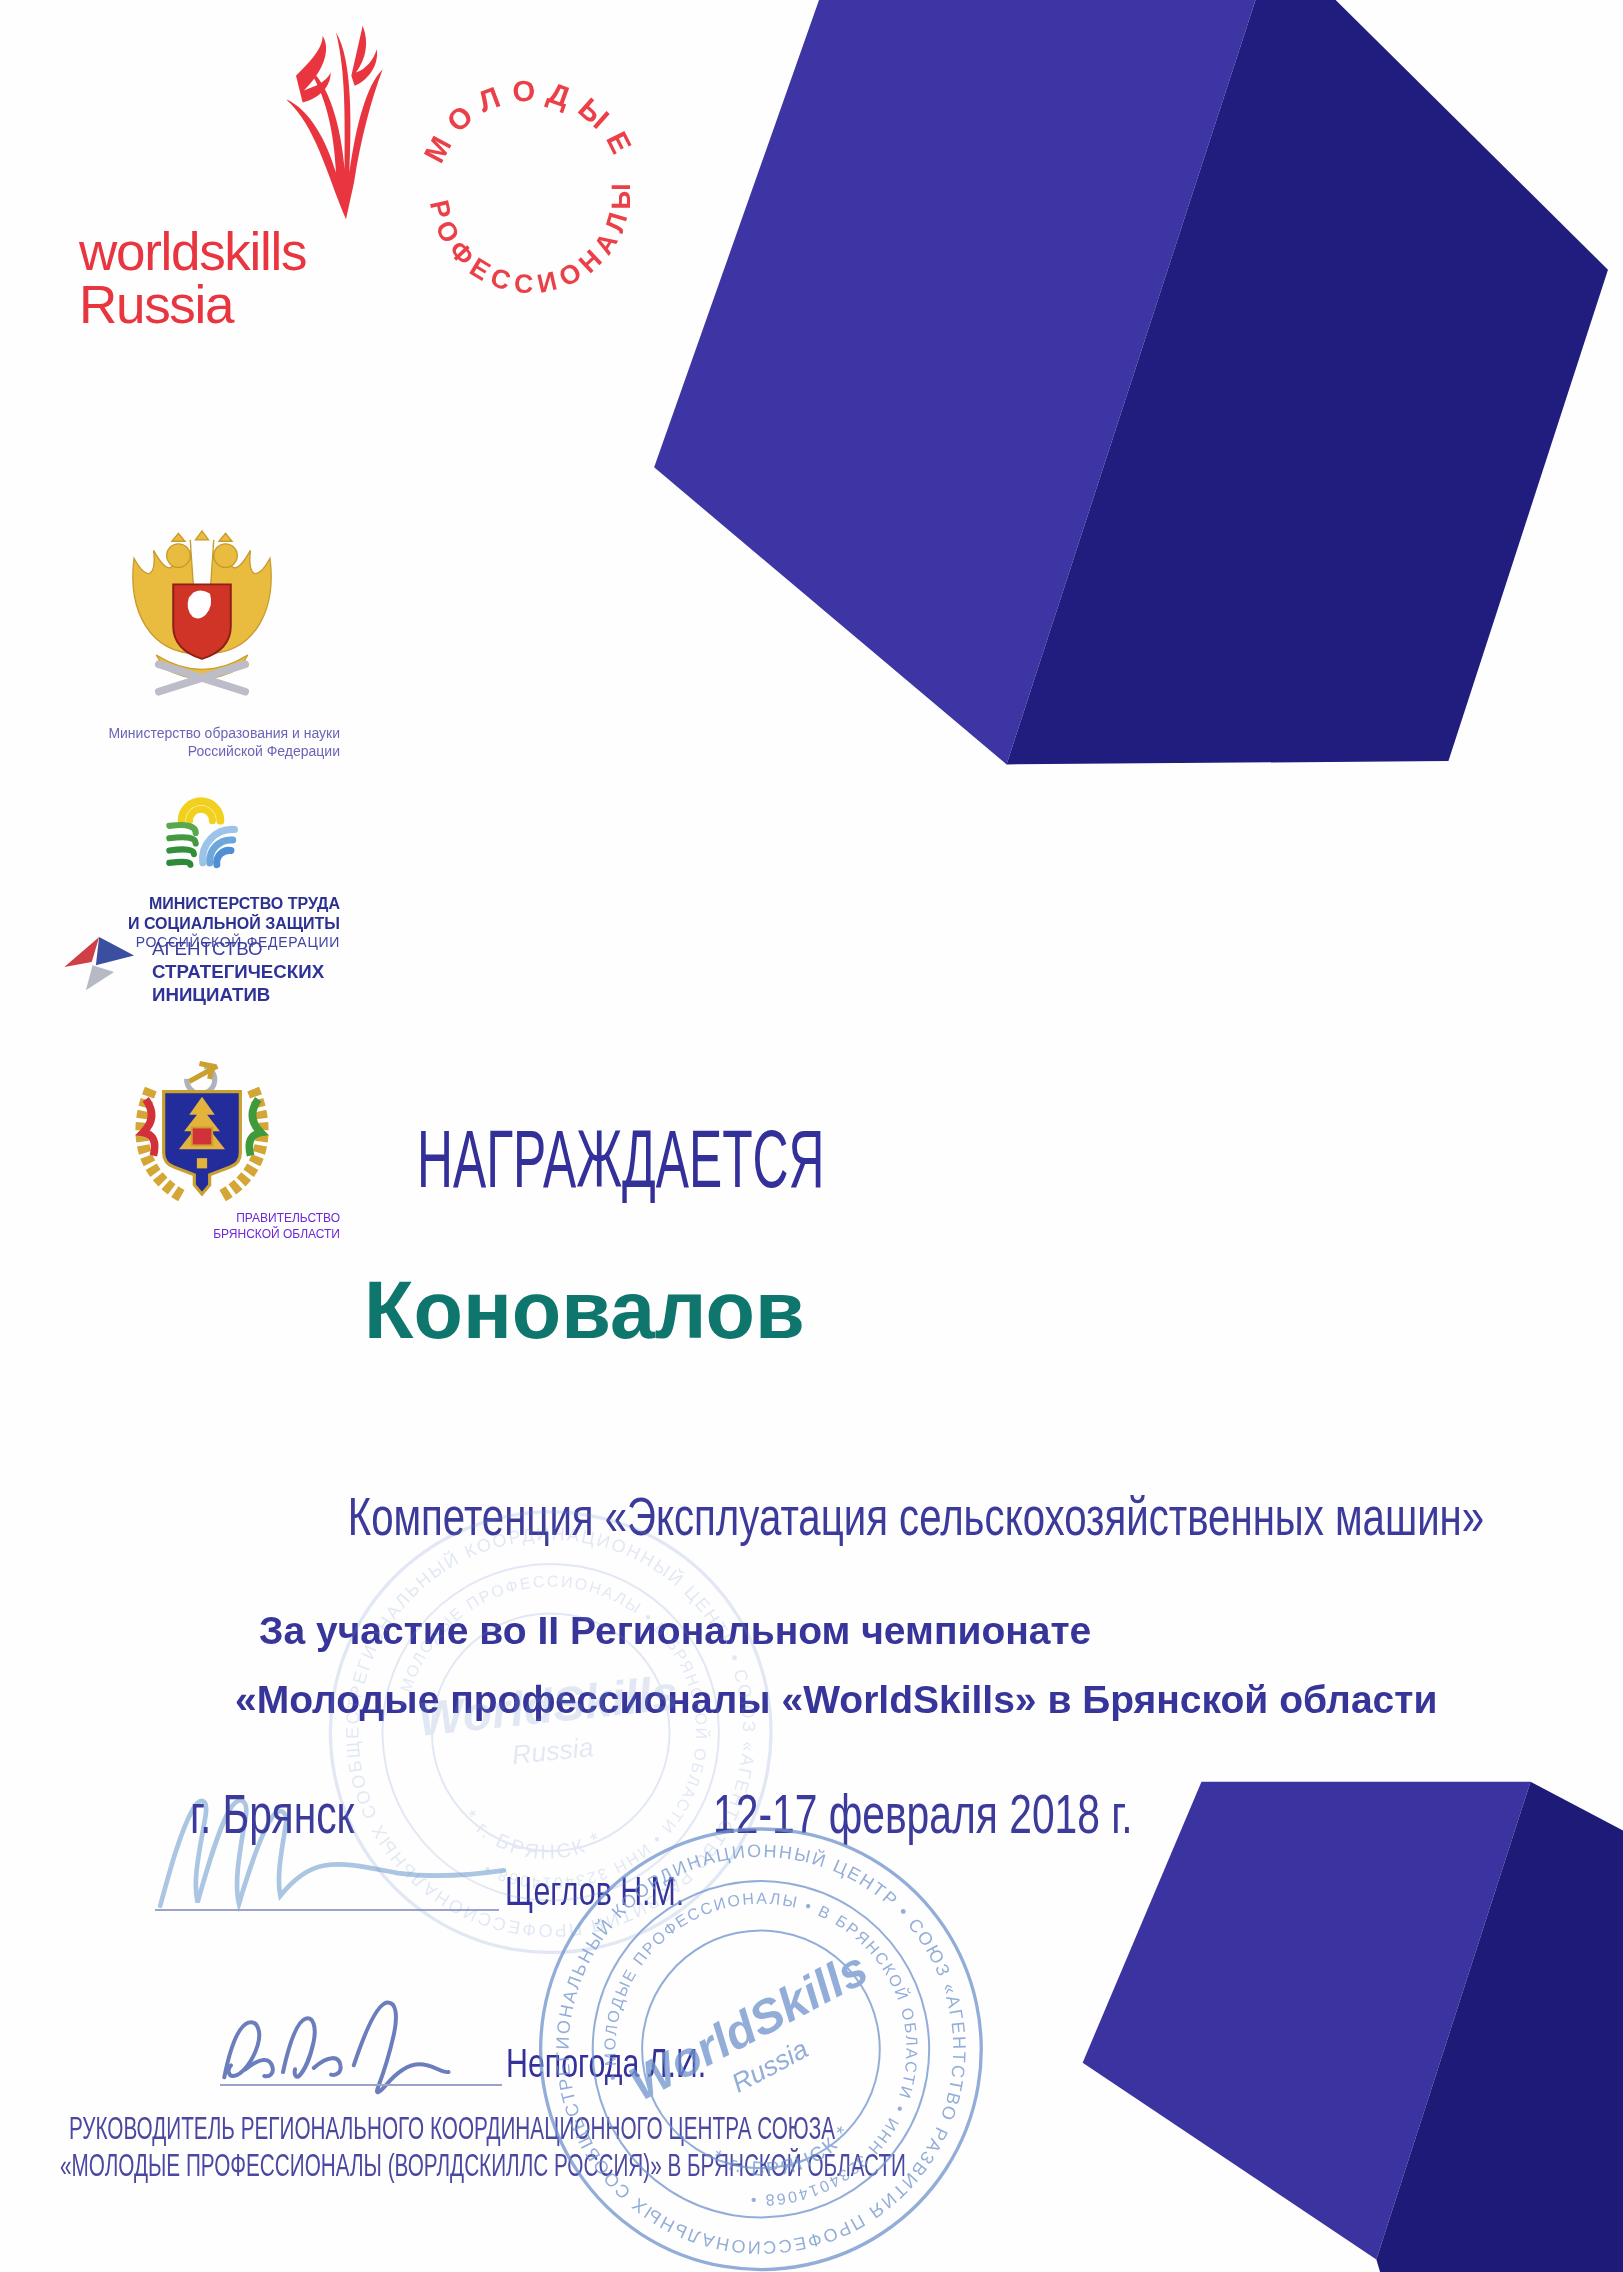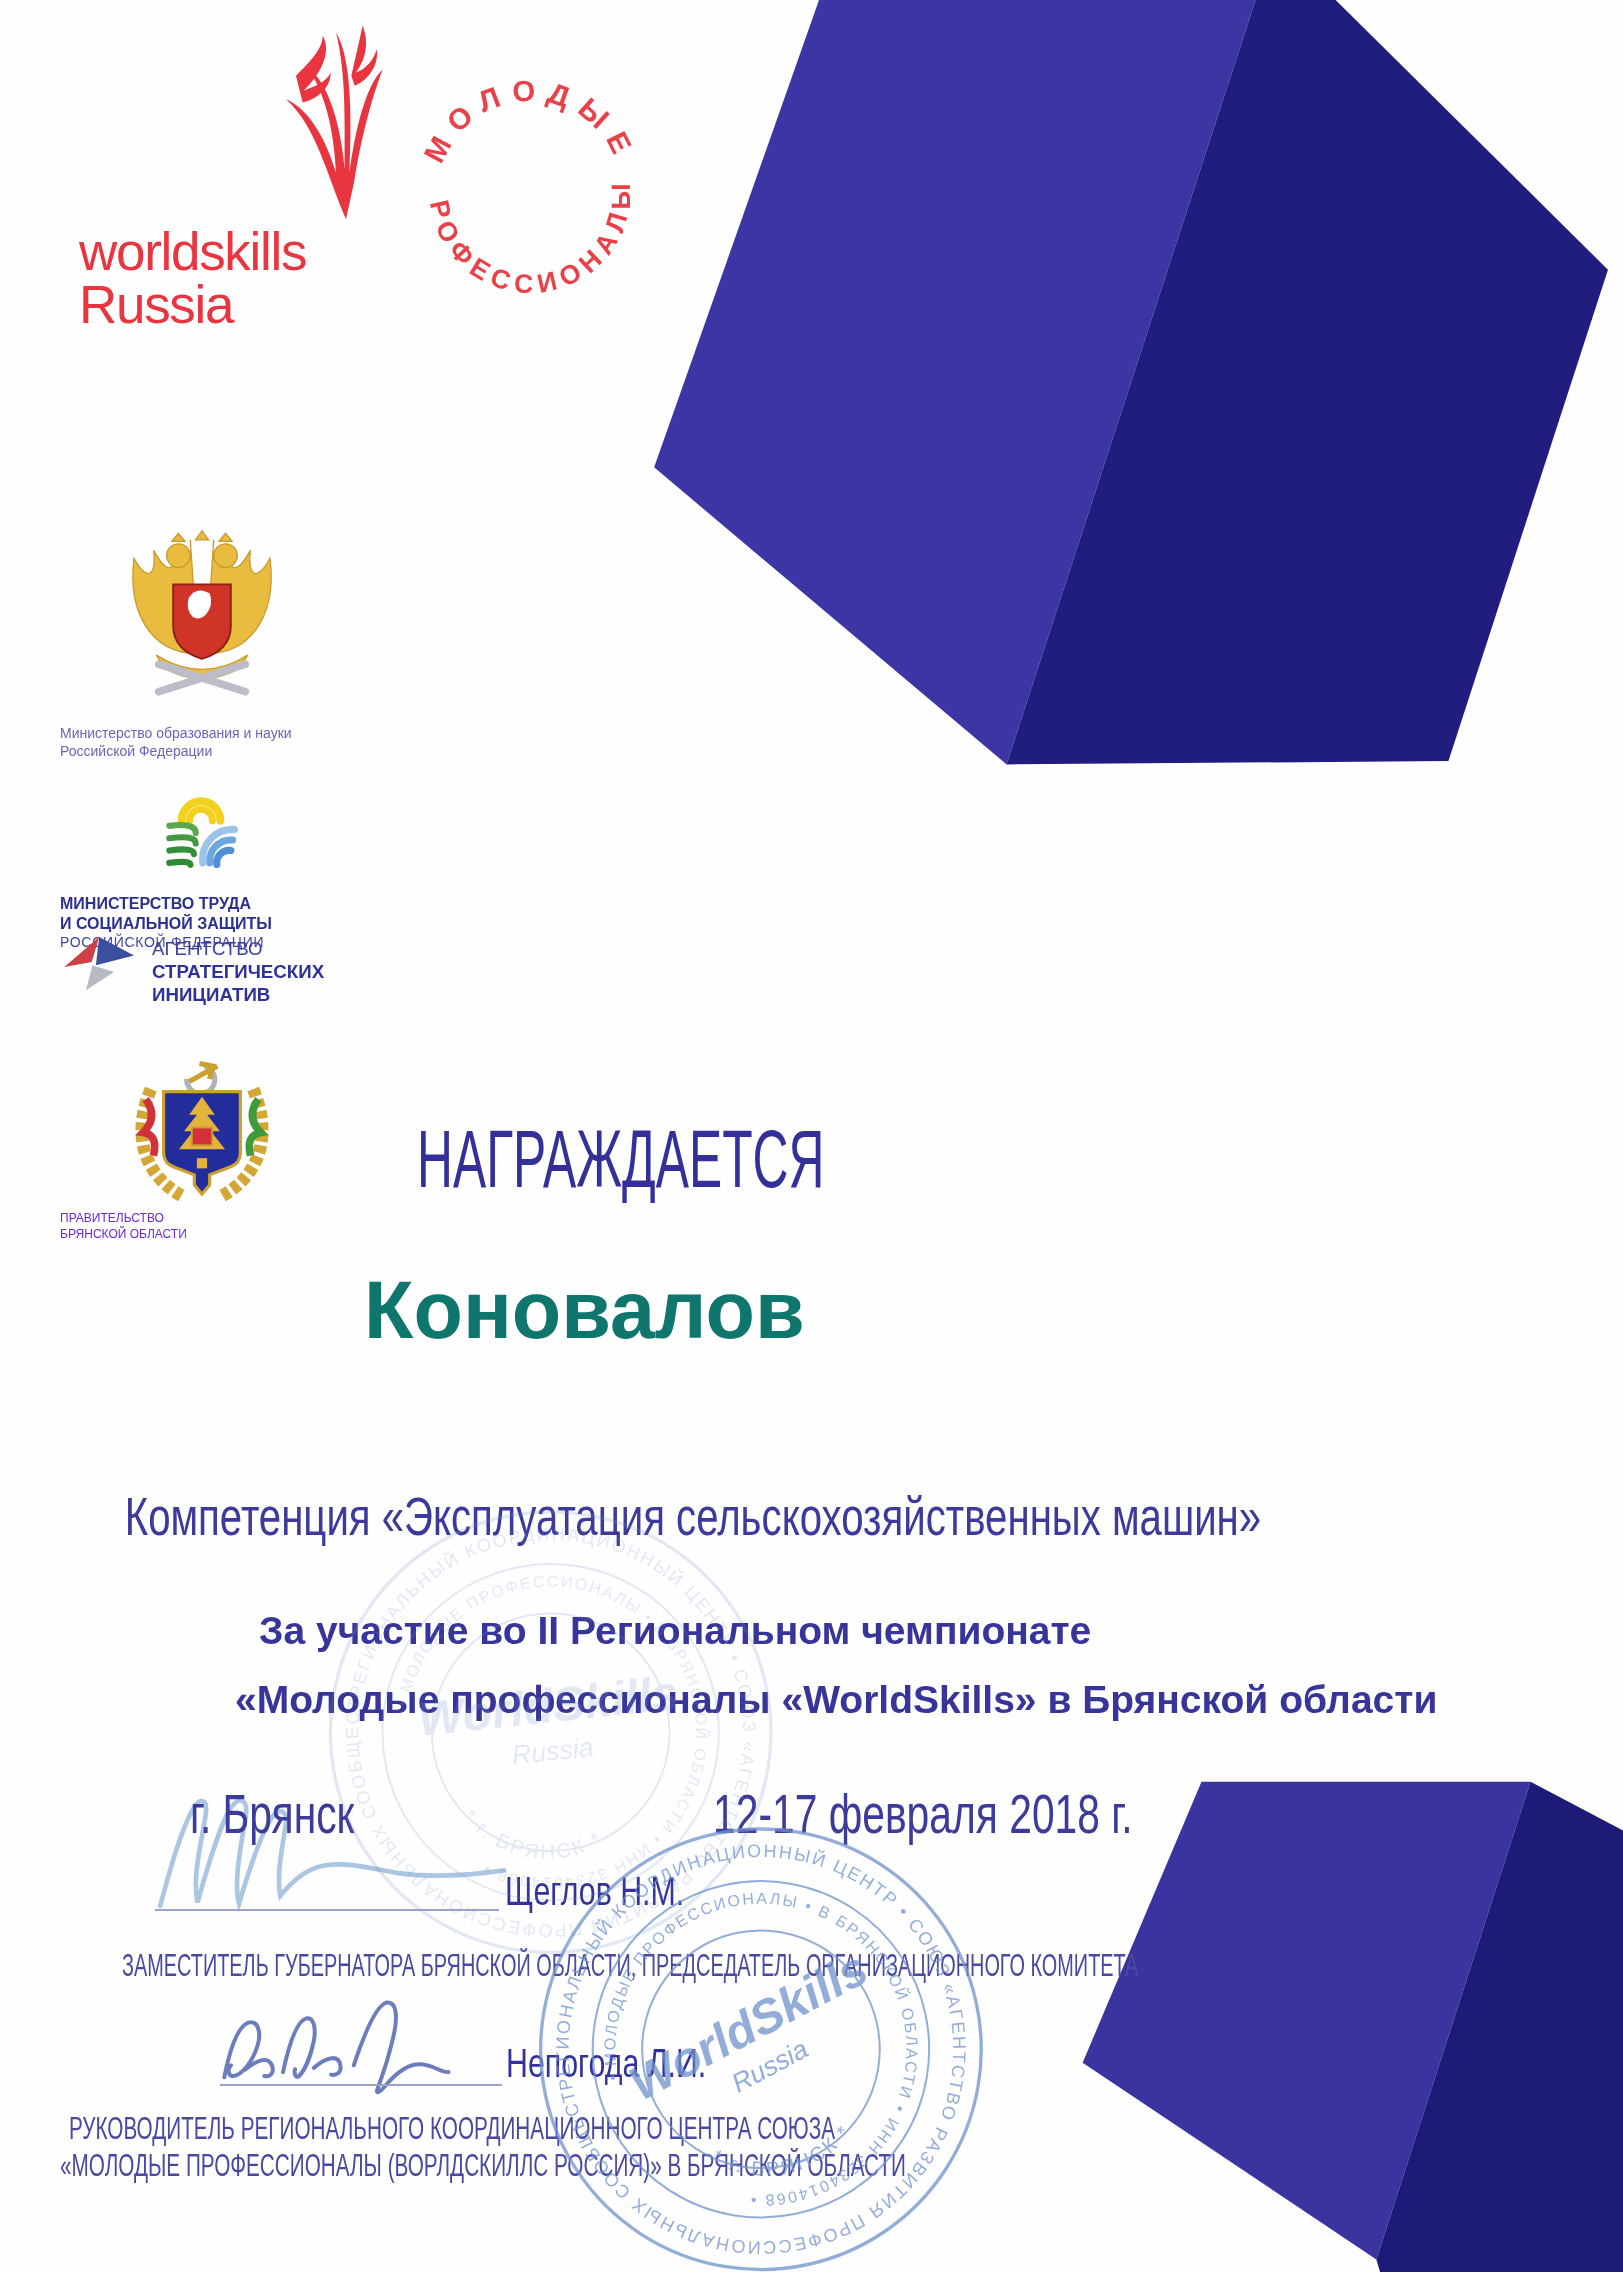--- a/index.html
+++ b/index.html
@@ -1,21 +1,21 @@
 <!DOCTYPE html>
 <html style="font-size:10.7px"><head>
 <meta charset="utf-8">
 <style>
   html,body{margin:0;padding:0;background:#ffffff;}
   .page{position:relative;width:1624px;height:2273px;background:#fffefe;overflow:hidden;
         font-family:"Liberation Sans", sans-serif;}
   .abs{position:absolute;}
   .nowrap{white-space:nowrap;}
   .cond{display:inline-block;transform-origin:left top;white-space:nowrap;line-height:1;}
-  .ctr{position:absolute;text-align:left;}
+  .ctr{position:absolute;text-align:right;}
   .ctr .cond{transform-origin:center top;}
   
   .ws-word{color:#e8353f;font-size:53px;line-height:0.96;letter-spacing:-1.3px;}
   .ws-bold{font-weight:normal;}
   
   .cap-edu{color:#6a64b8;font-size:14px;line-height:1.32;}
   .cap-lab{color:#2c3191;font-size:16px;font-weight:bold;line-height:1.25;}
   .cap-lab3{color:#3f44a0;font-size:14px;font-weight:normal;letter-spacing:0.7px;}
   .cap-asi1{color:#3b3e9e;font-size:18.7px;}
   .cap-asi2{color:#2f3298;font-size:18.7px;font-weight:bold;}
@@ -167,23 +167,20 @@
       <path d="M 368 3100 C 390 3082 404 3082 408 3096 C 411 3106 404 3112 396 3110"></path>
       <path d="M 424 3104 C 434 3058 446 3028 458 3024 C 470 3021 474 3038 470 3058 C 465 3082 456 3102 448 3110 C 444 3114 440 3108 442 3100"></path>
       <path d="M 470 3098 C 492 3078 508 3080 510 3094 C 512 3104 504 3110 496 3108"></path>
       <path d="M 530 3094 C 548 3040 566 3002 580 3000 C 594 2999 596 3020 590 3048 C 582 3084 572 3112 566 3128 C 562 3138 568 3136 578 3124 C 598 3100 620 3088 640 3094 C 656 3098 664 3106 672 3104"></path>
     </g>
   </svg>
 
   <div class="rule" style="left:155px;top:1909px;width:344px;z-index:4"></div>
   <div class="abs" style="left:505px;top:1871px;z-index:4">
     <span class="cond t-sig" style="transform:scale(0.82,1.1)">Щеглов Н.М.</span>
-  </div>
-  <div class="abs" style="left:122px;top:1951px;z-index:4">
-    <span class="cond t-small" style="transform:scale(0.71,1.1)">ЗАМЕСТИТЕЛЬ ГУБЕРНАТОРА БРЯНСКОЙ ОБЛАСТИ, ПРЕДСЕДАТЕЛЬ ОРГАНИЗАЦИОННОГО КОМИТЕТА</span>
   </div>
 
   <div class="rule" style="left:220px;top:2084px;width:282px;z-index:4"></div>
   <div class="abs" style="left:506px;top:2043px;z-index:4">
     <span class="cond t-sig" style="transform:scale(0.82,1.1)">Непогода Л.И.</span>
   </div>
   <div class="abs" style="left:69px;top:2114px;z-index:4">
     <span class="cond t-small" style="transform:scale(0.74,1.1)">РУКОВОДИТЕЛЬ РЕГИОНАЛЬНОГО КООРДИНАЦИОННОГО ЦЕНТРА СОЮЗА</span>
   </div>
   <div class="abs" style="left:60px;top:2151px;z-index:4">

